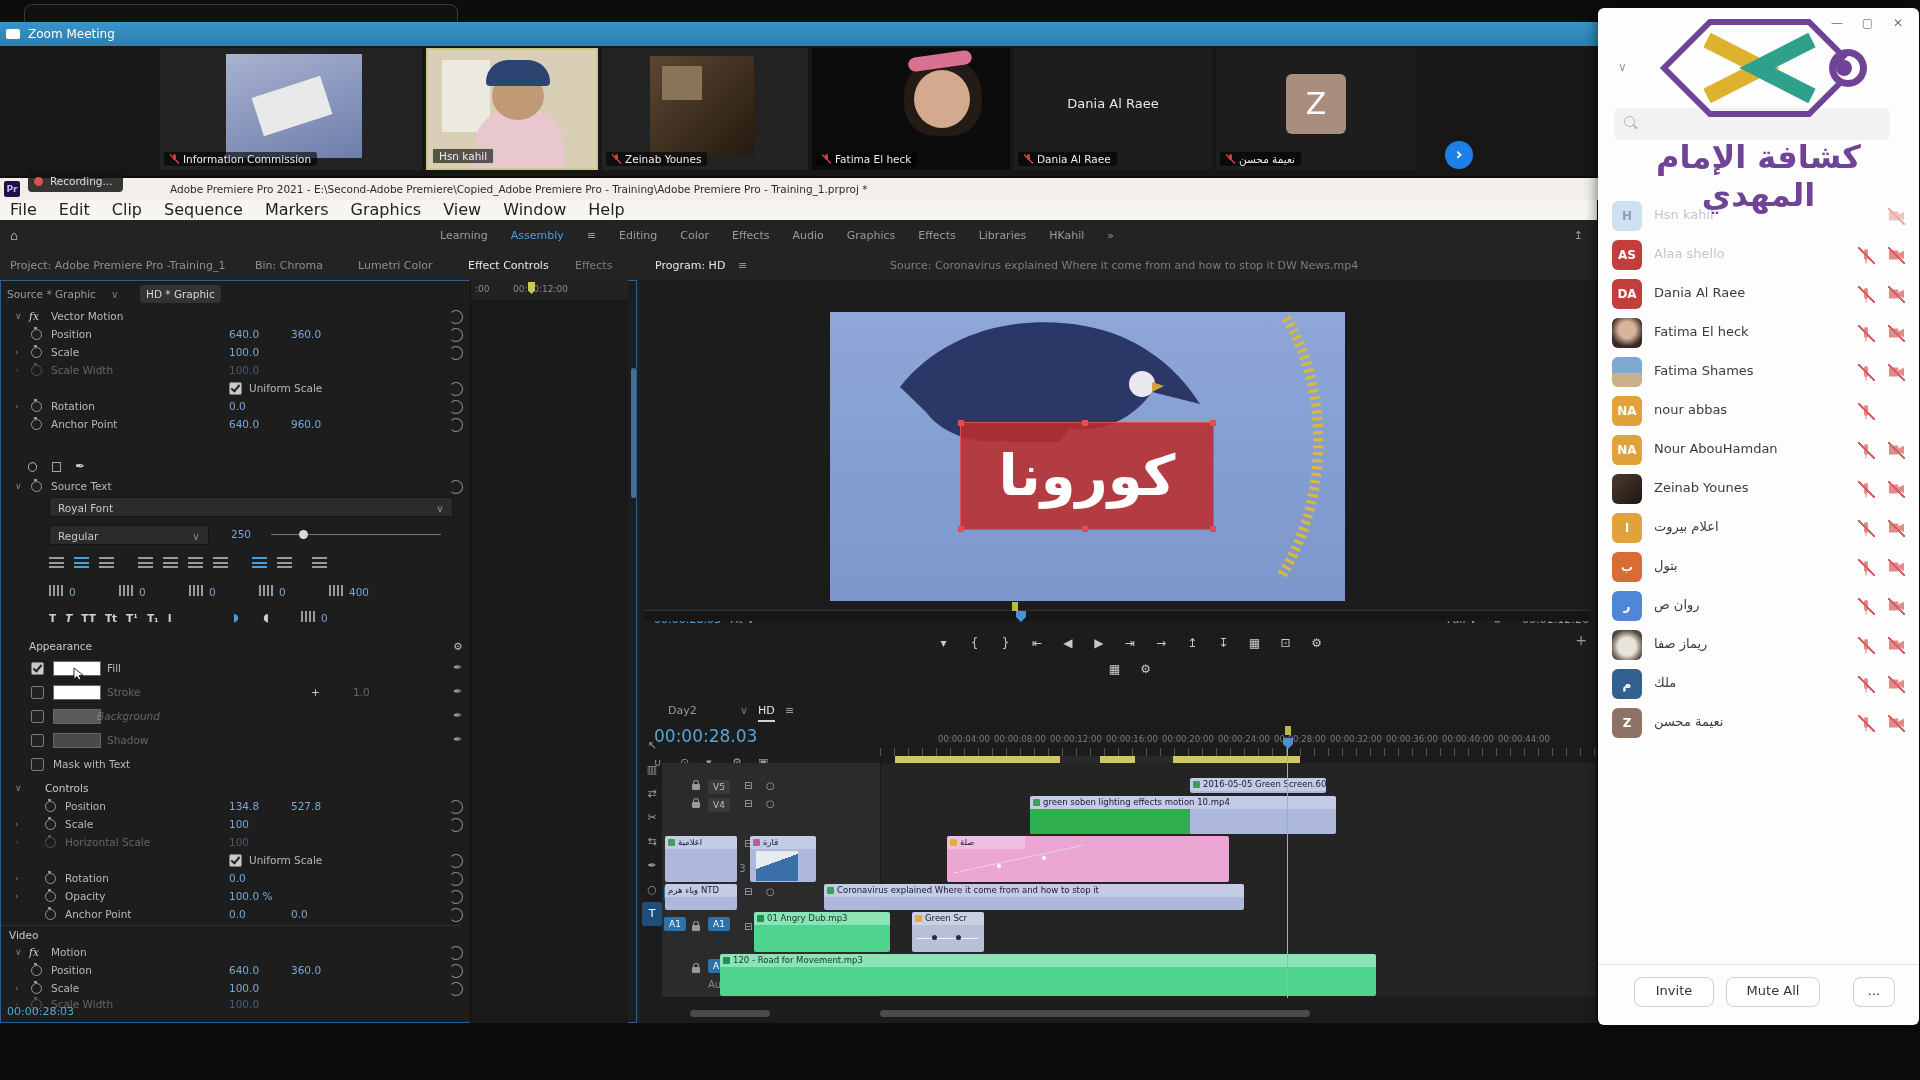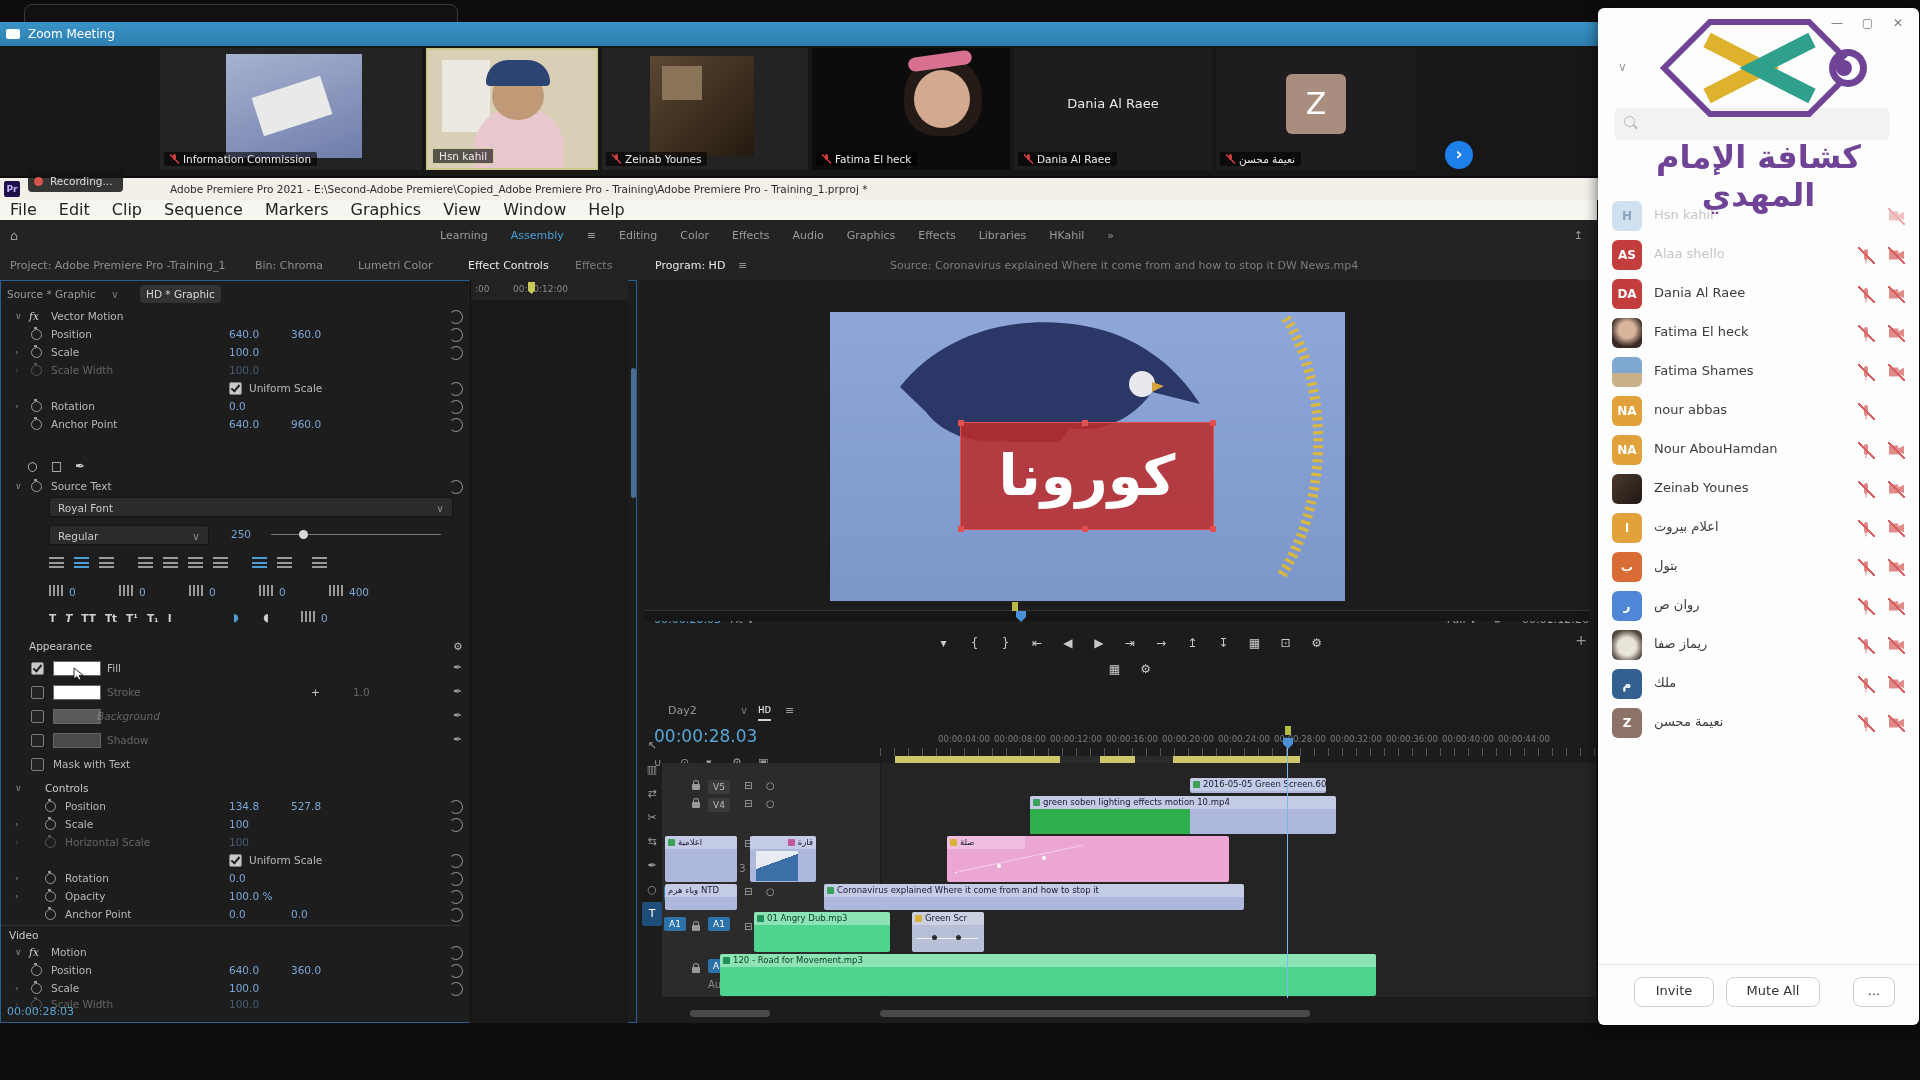--- a/index.html
+++ b/index.html
@@ -71,21 +71,21 @@
   .hnd{position:absolute;width:6px;height:6px;background:#e05050;}
   .ptc{color:#58a6d6;font-size:11px;}
   .gtxt{color:#9a9a9a;font-size:11px;}
   .seek{position:absolute;left:4px;top:330px;width:946px;height:10px;background:#161616;border-top:1px solid #333;}
   .bluemark{position:absolute;width:10px;height:11px;background:#4a90d9;clip-path:polygon(0 0,100% 0,100% 55%,50% 100%,0 55%);}
   .olive{position:absolute;width:6px;height:9px;background:#b8b845;}
   .tico{display:inline-block;width:26px;text-align:center;color:#c9c9c9;font-size:12px;}
   
   .tl{left:640px;top:522px;width:957px;height:323px;background:#1c1c1c;color:#9a9a9a;font-size:10px;}
   .tltab{position:absolute;top:4px;color:#9a9a9a;font-size:11px;}
-  .tltab.on{color:#e6e6e6;border-bottom:2px solid #d3d3d3;padding-bottom:3px;font-family:Liberation Mono, monospace;}
+  .tltab.on{color:#e6e6e6;border-bottom:2px solid #d3d3d3;padding-bottom:3px;}
   .tltc{position:absolute;left:14px;top:26px;color:#58a6d6;font-size:17px;}
   .tlico{position:absolute;top:56px;color:#9a9a9a;font-size:11px;}
   .ruler{position:absolute;left:240px;top:34px;width:716px;height:22px;color:#7d7d7d;font-size:8.5px;}
   .ticks{position:absolute;left:0;top:14px;width:716px;height:8px;background:repeating-linear-gradient(90deg,#555 0 1px,transparent 1px 14px);}
   .wbar{position:absolute;left:255px;top:56px;width:405px;height:7px;background:#cfc66a;}
   .wgap{position:absolute;top:56px;height:7px;background:#2a2a2a;}
   .tools{position:absolute;left:2px;top:34px;width:20px;color:#9a9a9a;font-size:11px;text-align:center;}
   .tool{height:24px;line-height:24px;}
   .tool.on{background:#1f4e78;color:#fff;border-radius:2px;}
   .trow{position:absolute;left:22px;width:934px;background:#242424;border-bottom:1px solid #191919;}
@@ -570,21 +570,21 @@
         <div class="thead">
             <span class="lk" style="left:30px;"></span>
             <span class="badge" style="left:46px;">V3</span>
             <span class="tgl" style="left:82px;">⊟</span>
             <span class="tgl" style="left:104px;">○</span>
             <span style="position:absolute;left:46px;top:28px;color:#8a8a8a;">Video 3</span>
           </div>
         <div class="clip lav" style="left:3px;top:1px;width:72px;height:46px;">
             <span class="cliplbl"><i class="fxchip"></i><span>اعلامية</span></span>
           </div>
-        <div class="clip lav" style="left:88px;top:1px;width:66px;height:46px;text-align:right;">
+        <div class="clip lav" style="left:88px;top:1px;width:66px;height:46px;">
             <span class="cliplbl"><i class="fxchip" style="background:#c05a9e;"></i><span>قارة</span></span>
             <div style="position:absolute;left:6px;top:15px;width:42px;height:30px;background:linear-gradient(160deg,#e8ecf2 40%,#3a6fa8 40%);"></div>
           </div>
         <div class="clip" style="left:285px;top:1px;width:282px;height:46px;background:#eba6d4;">
             <span class="cliplbl" style="width:72px;"><i class="fxchip" style="background:#d8b23a;"></i><span>صلة</span></span>
           <div style="position:absolute;left:8px;top:36px;width:130px;border-top:1px dotted #f8f8f8;transform:rotate(-12deg);transform-origin:left;"></div>
           <span style="position:absolute;left:50px;top:28px;width:4px;height:4px;border-radius:50%;background:#fff;"></span>
           <span style="position:absolute;left:95px;top:20px;width:4px;height:4px;border-radius:50%;background:#fff;"></span>
         </div>
       </div>

